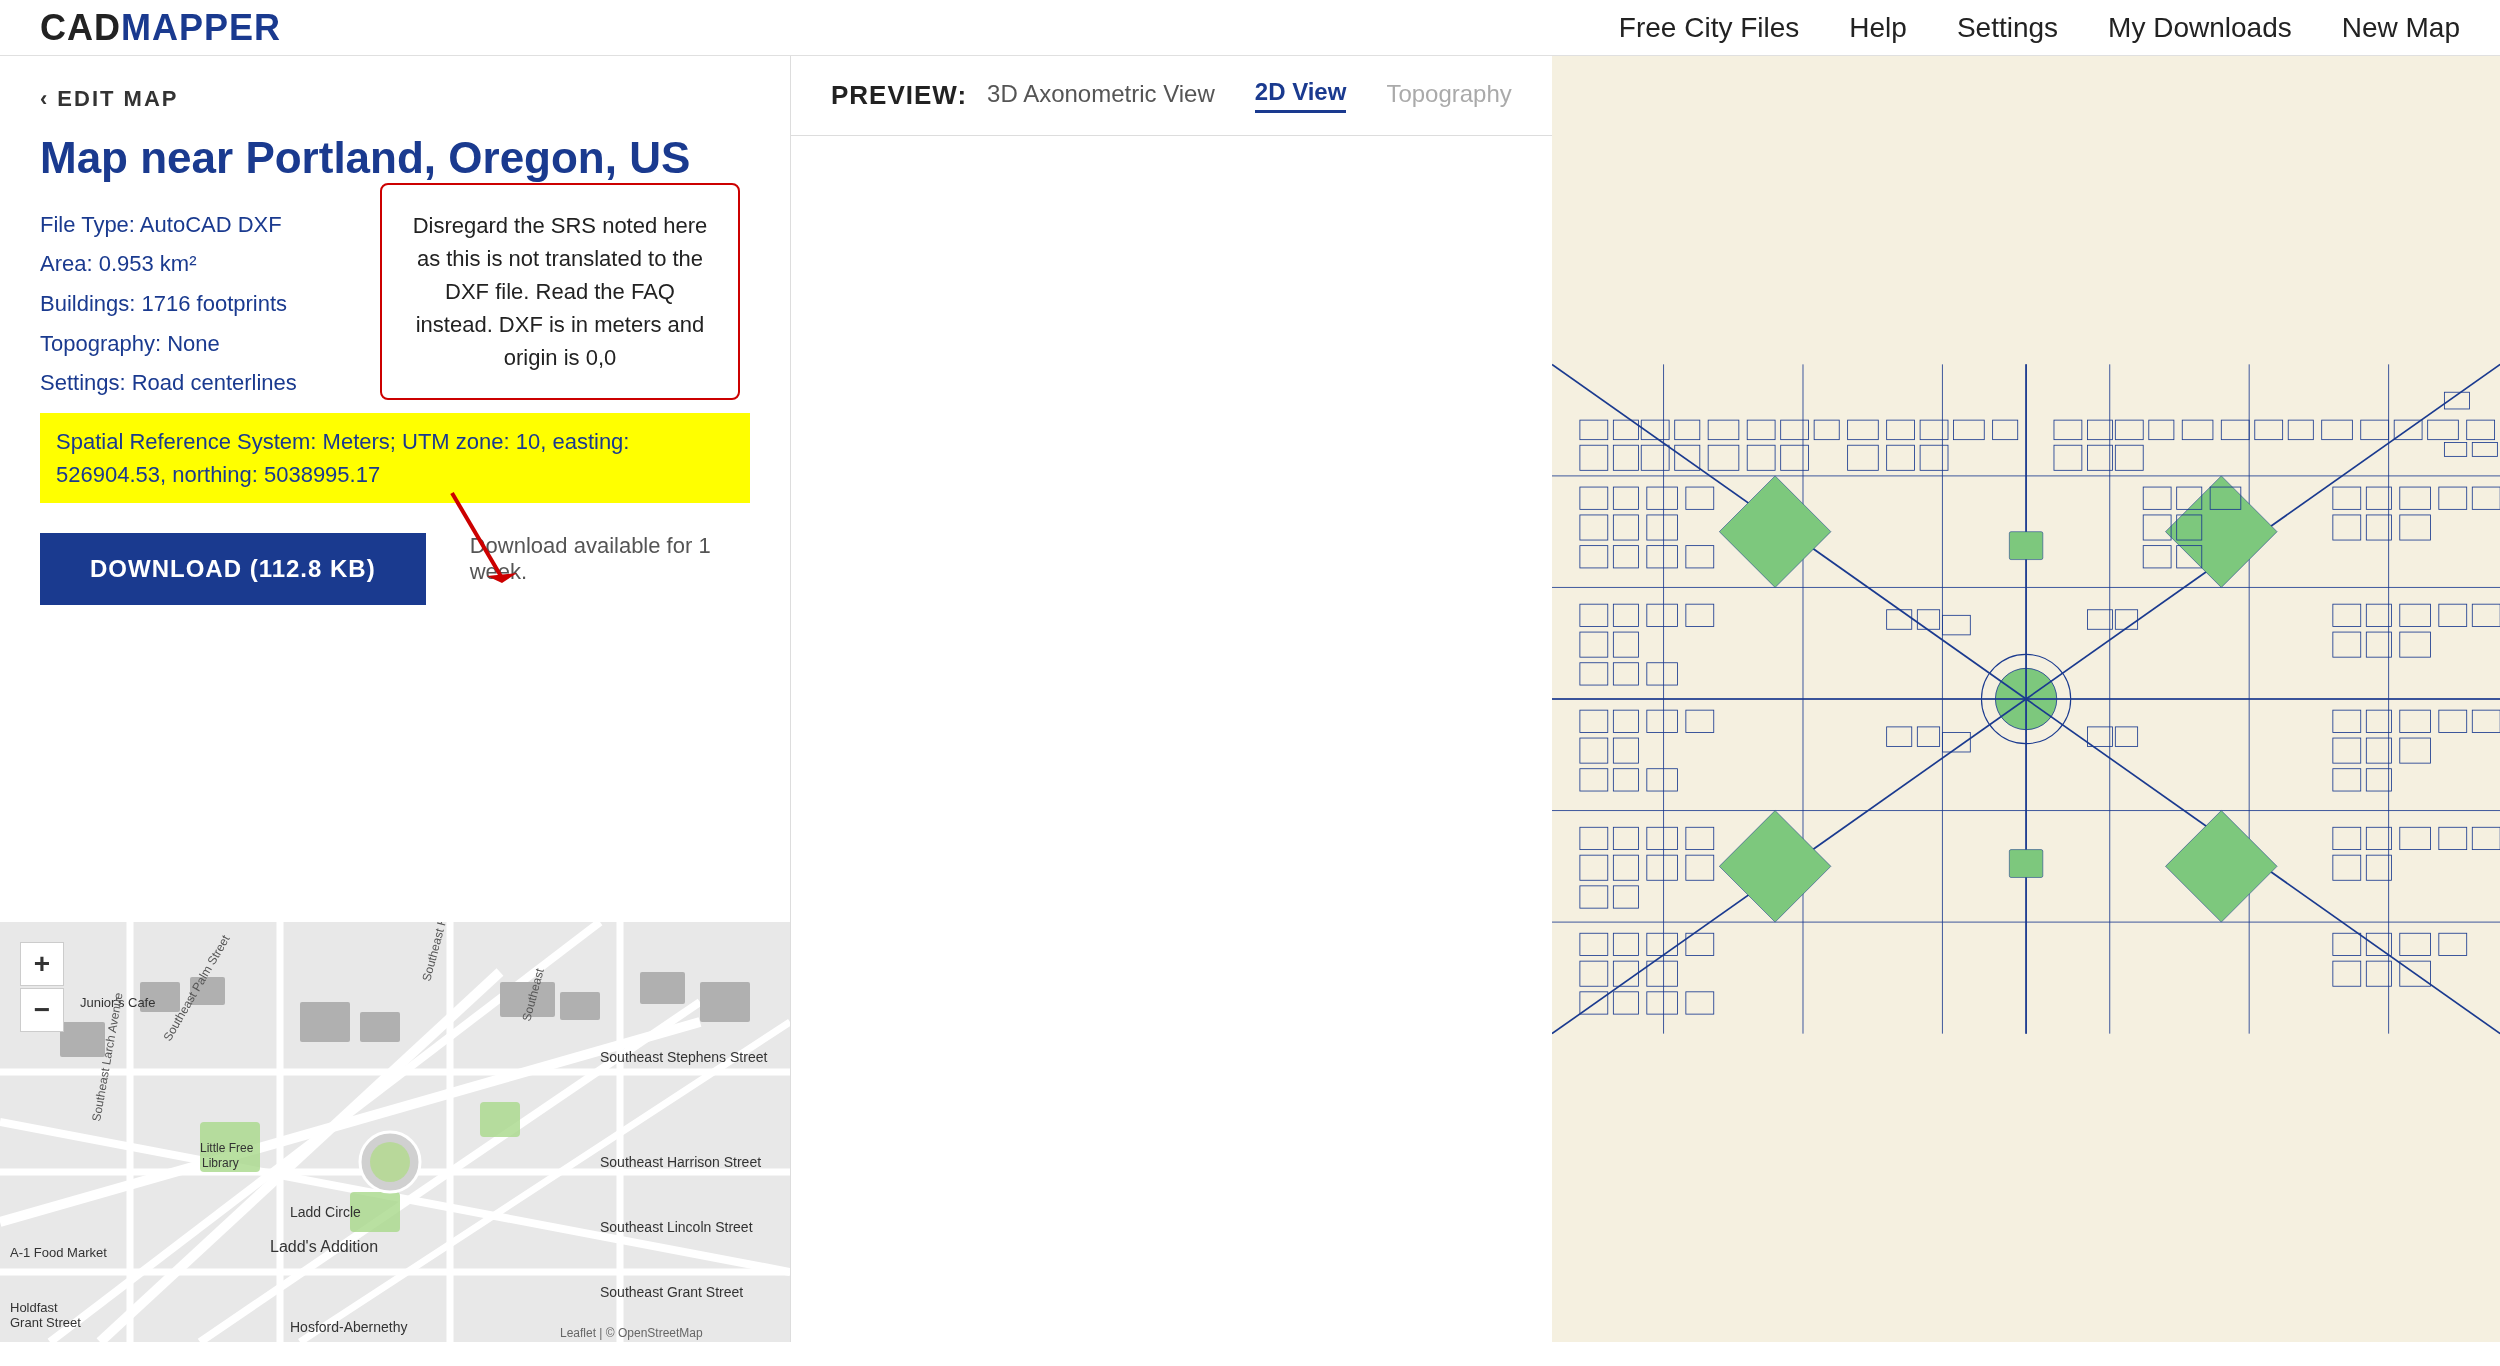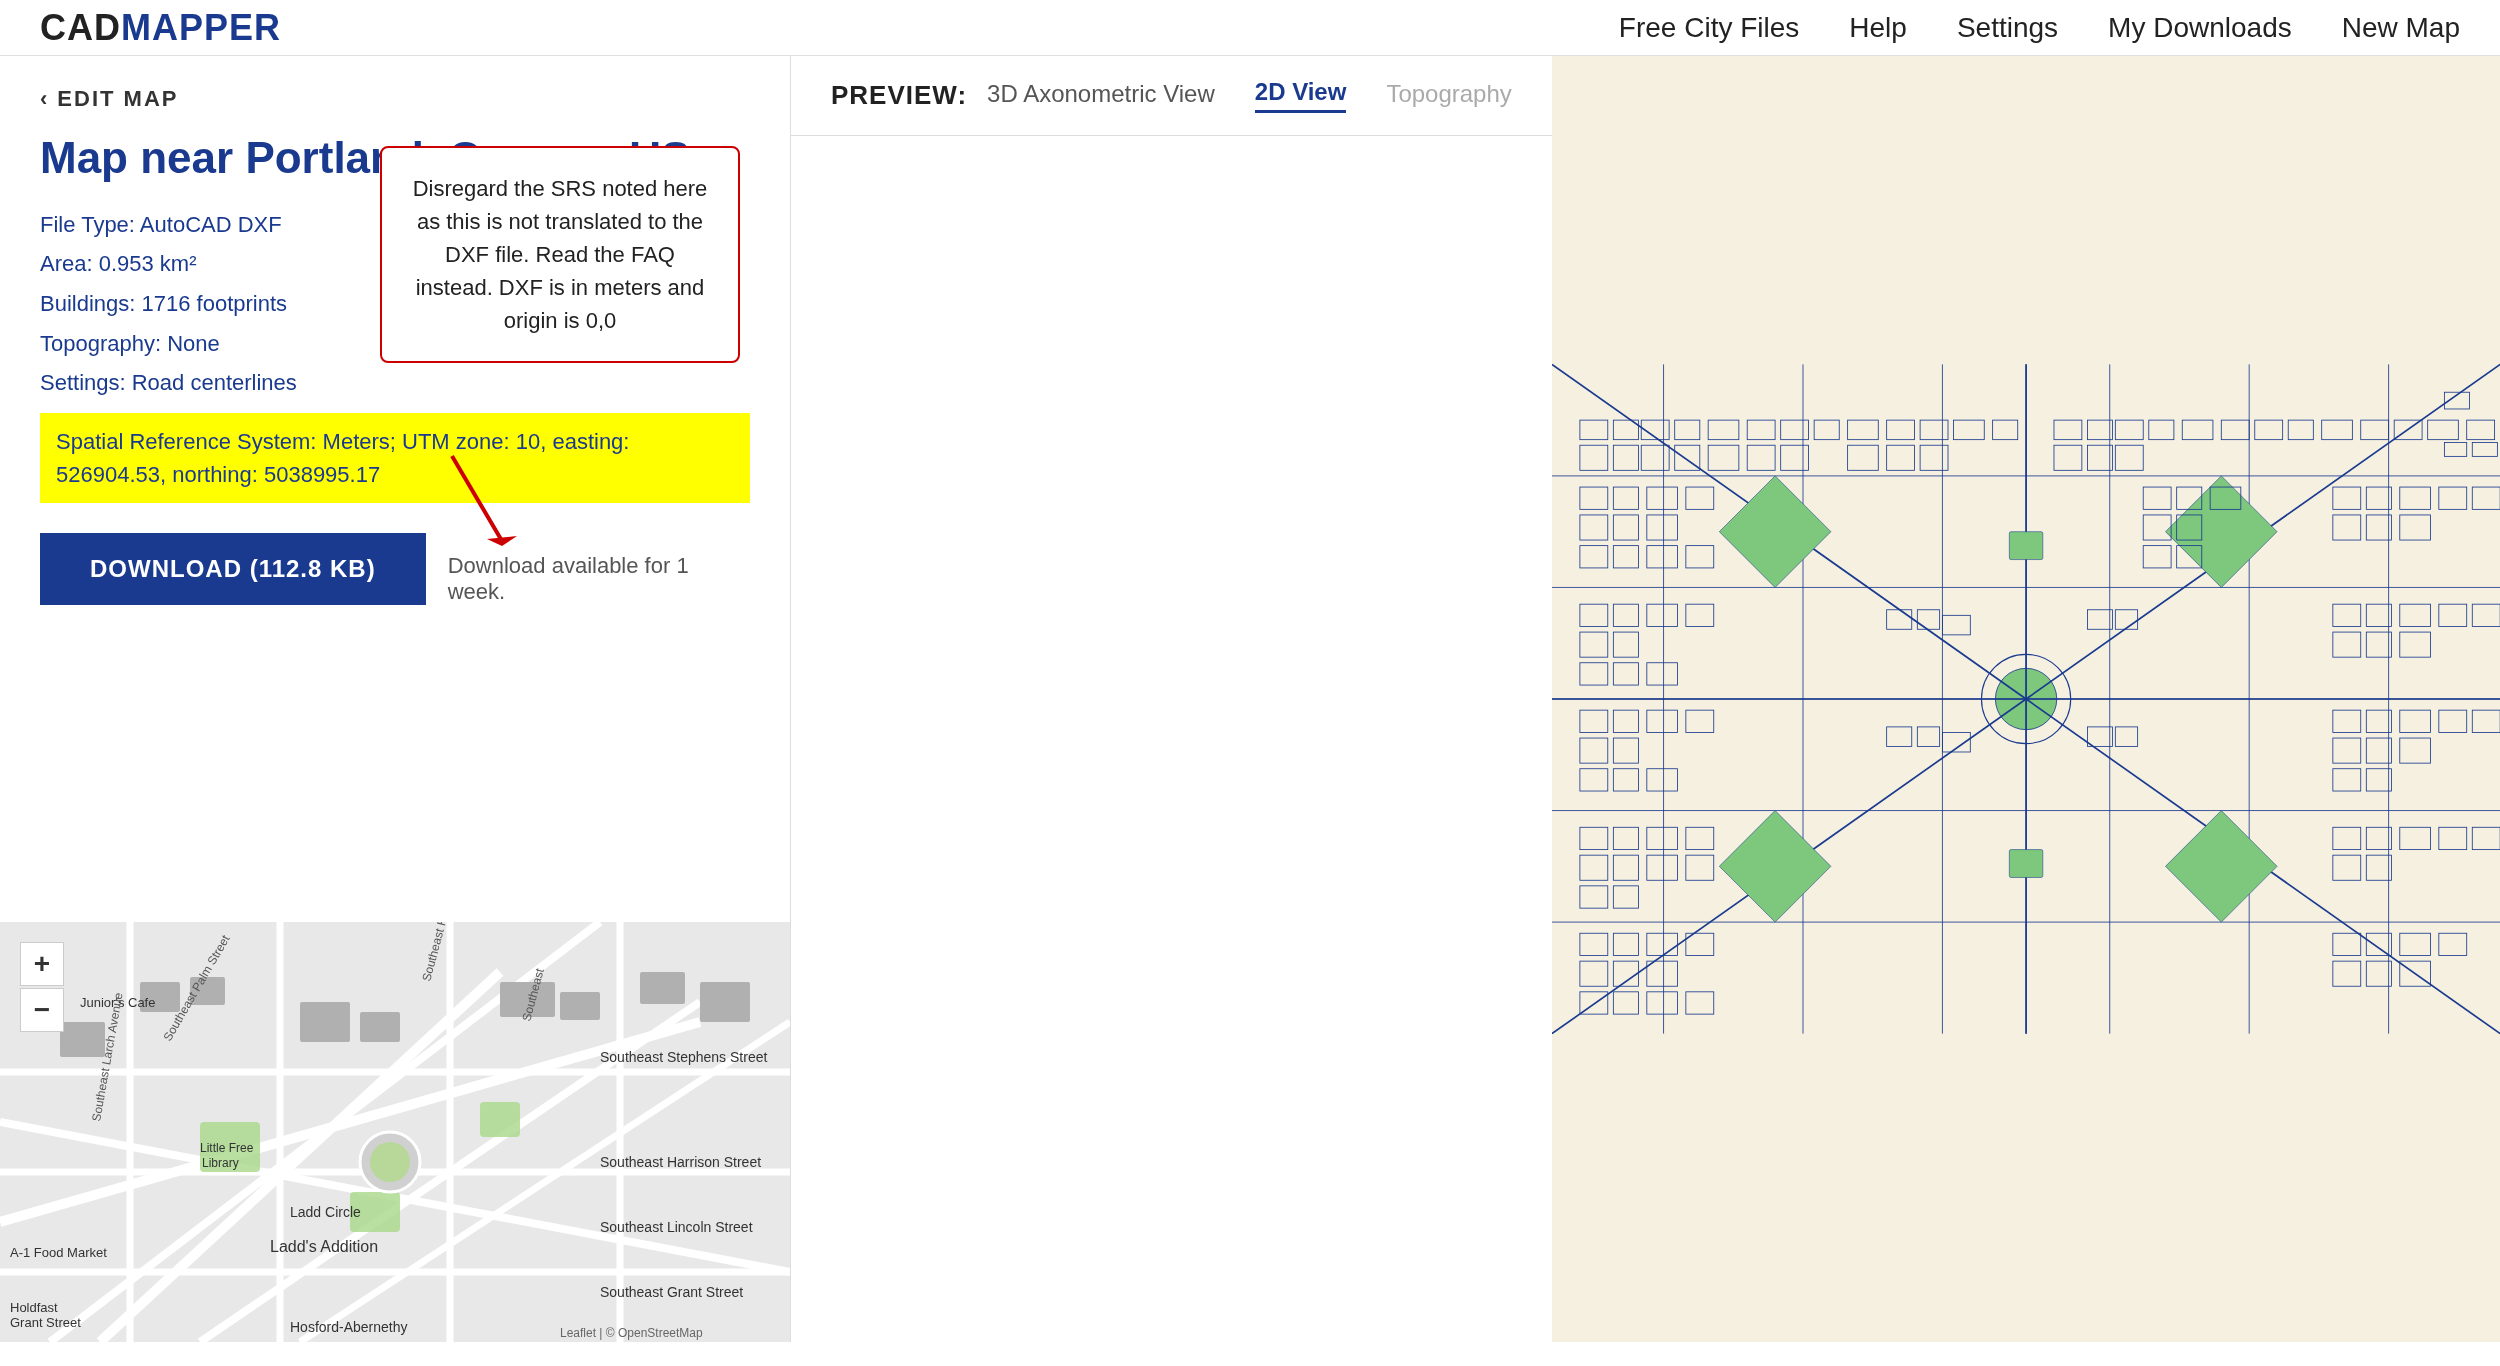--- a/index.html
+++ b/index.html
@@ -89,22 +89,22 @@
       background: #ffff00;
       padding: 12px 16px;
       font-size: 22px;
       color: #1a3a8f;
       margin-bottom: 30px;
       line-height: 1.5;
     }
 
     .download-row {
       display: flex;
-      align-items: flex-end;
-      gap: 22px;
+      align-items: flex-start;
+      gap: 44px;
       margin-bottom: 0;
     }
     .download-btn {
       background: #1a3a8f;
       color: #fff;
       font-size: 24px;
       font-weight: bold;
       border: none;
       padding: 22px 50px;
       cursor: pointer;
@@ -127,20 +127,21 @@
       background: #fff;
       border: 2px solid #cc0000;
       border-radius: 8px;
       padding: 24px 28px;
       width: 360px;
       font-size: 22px;
       color: #222;
       text-align: center;
       line-height: 1.5;
       position: relative;
+      margin-top: 37px;
     }
     .tooltip-tail {
       position: absolute;
       bottom: -90px;
       left: 60px;
       width: 0;
       height: 0;
     }
     .tooltip-tail svg {
       width: 100px;

